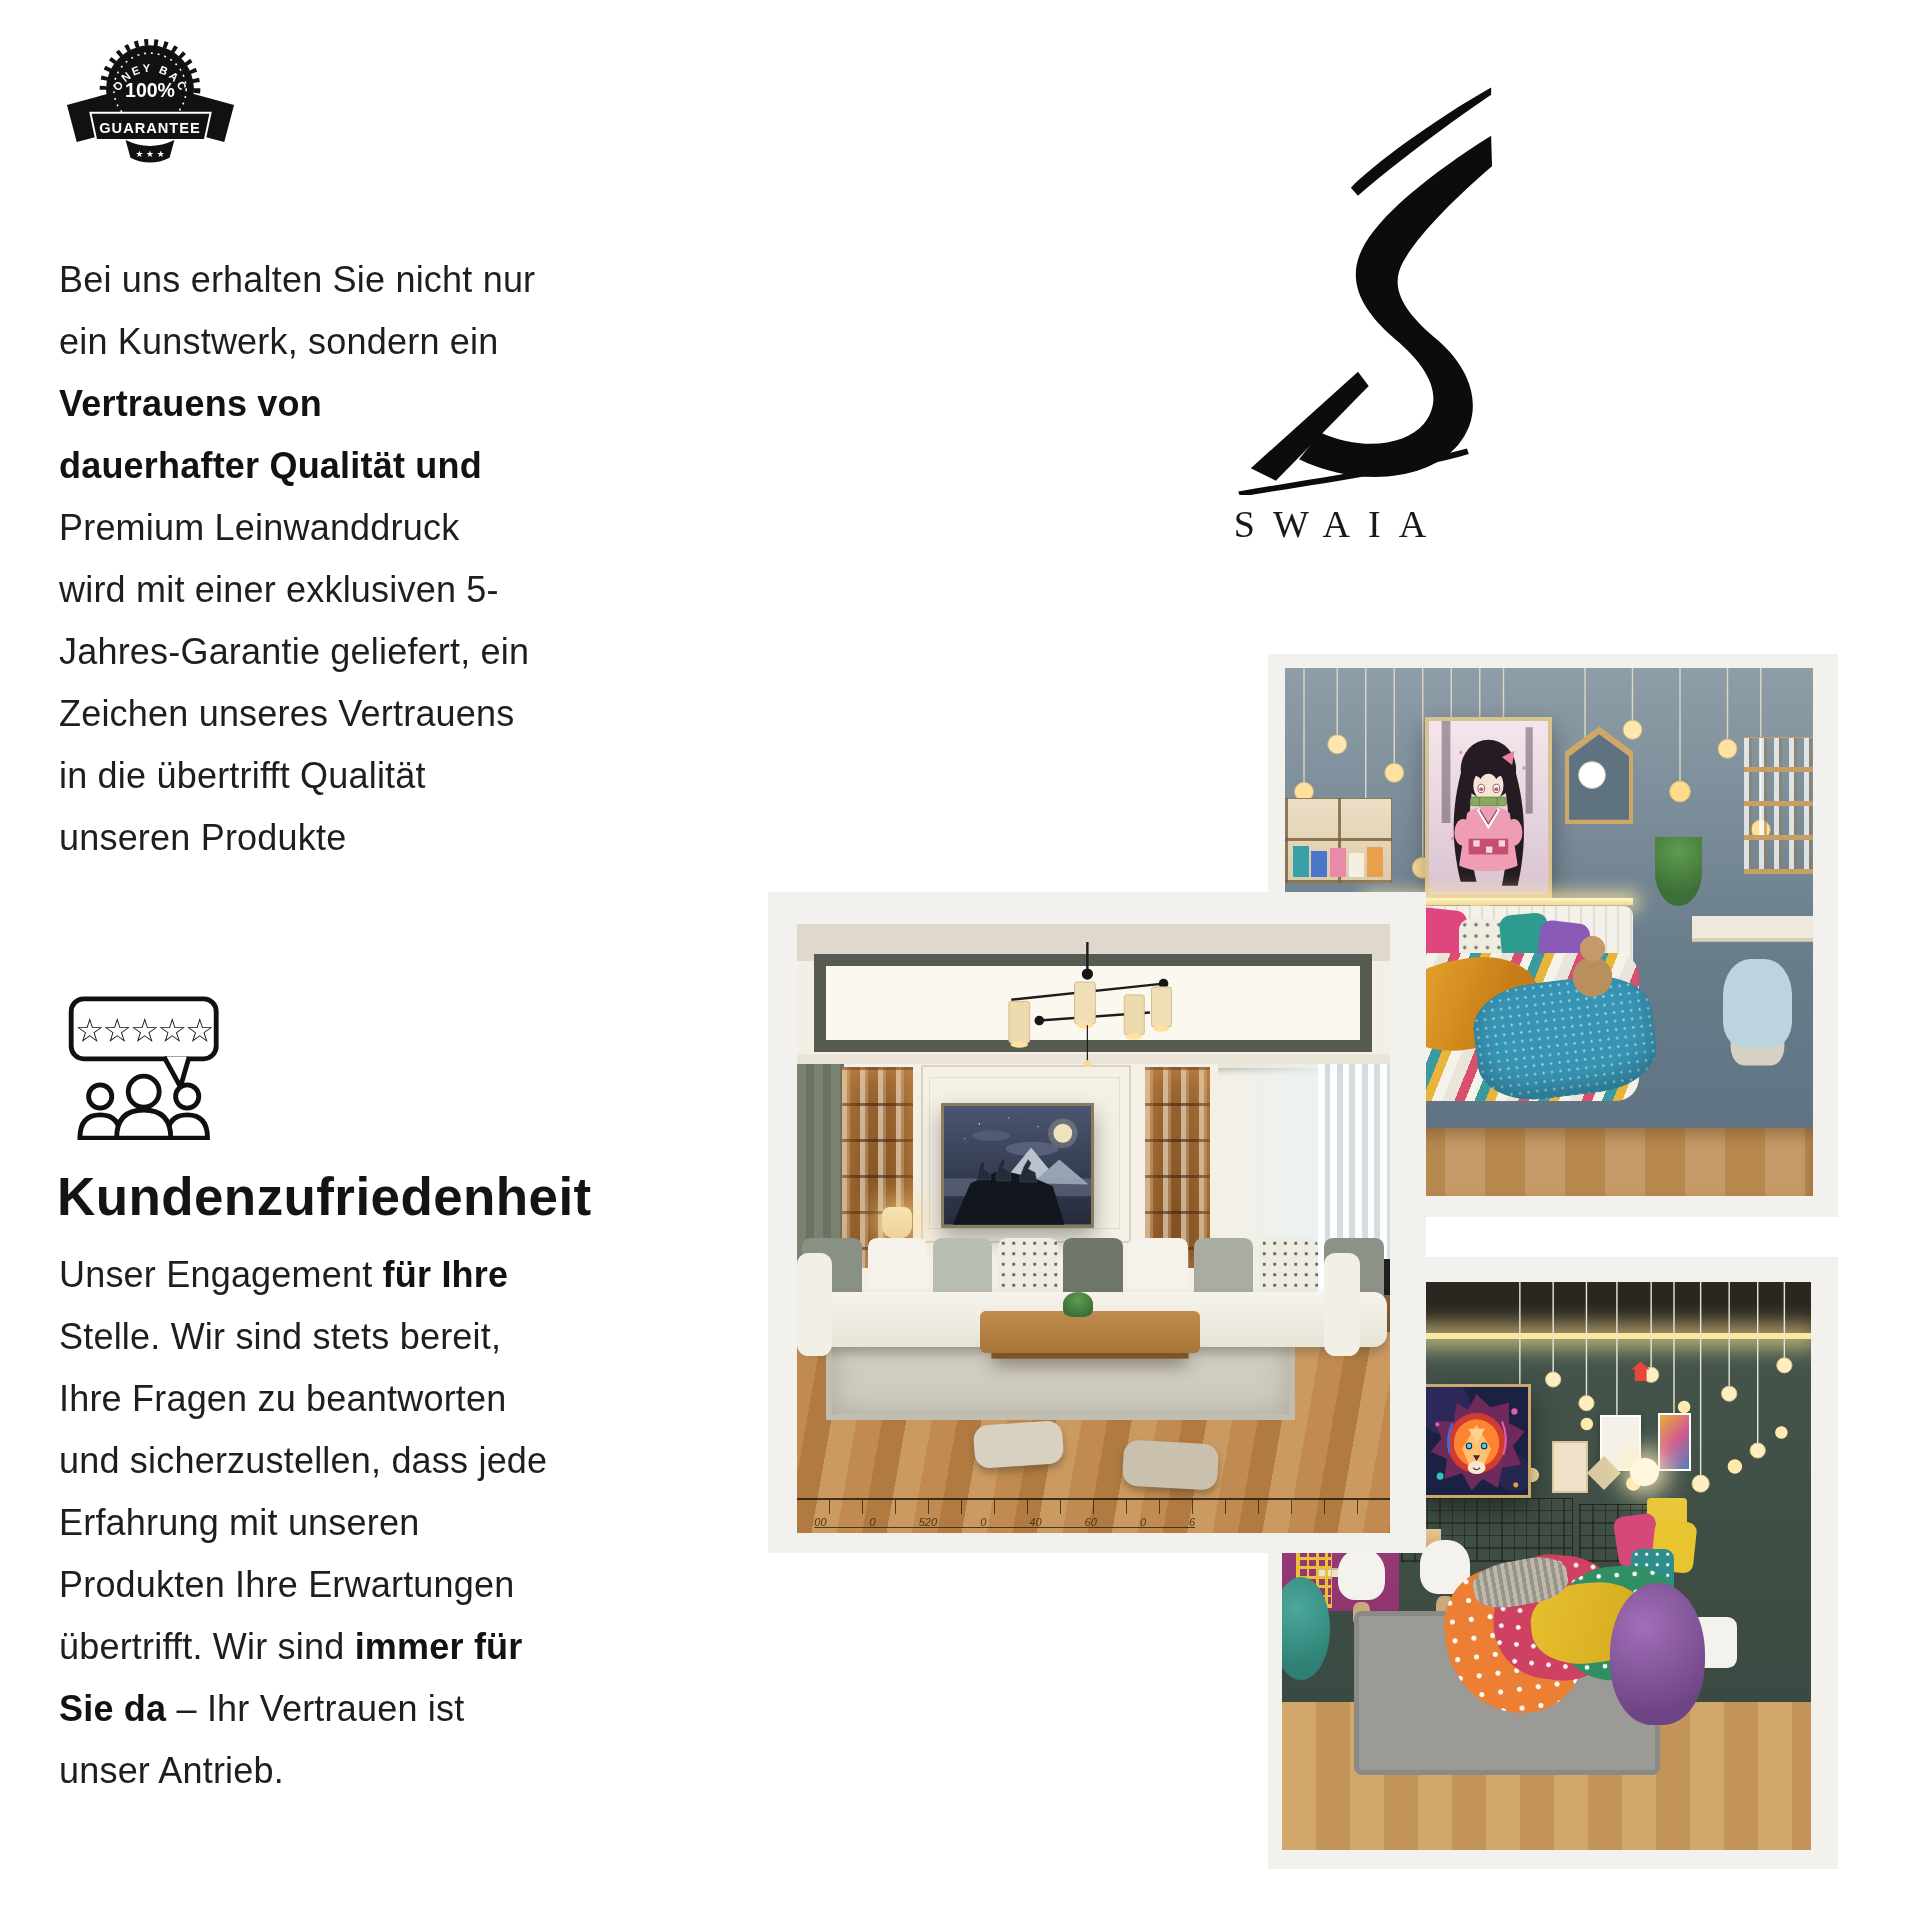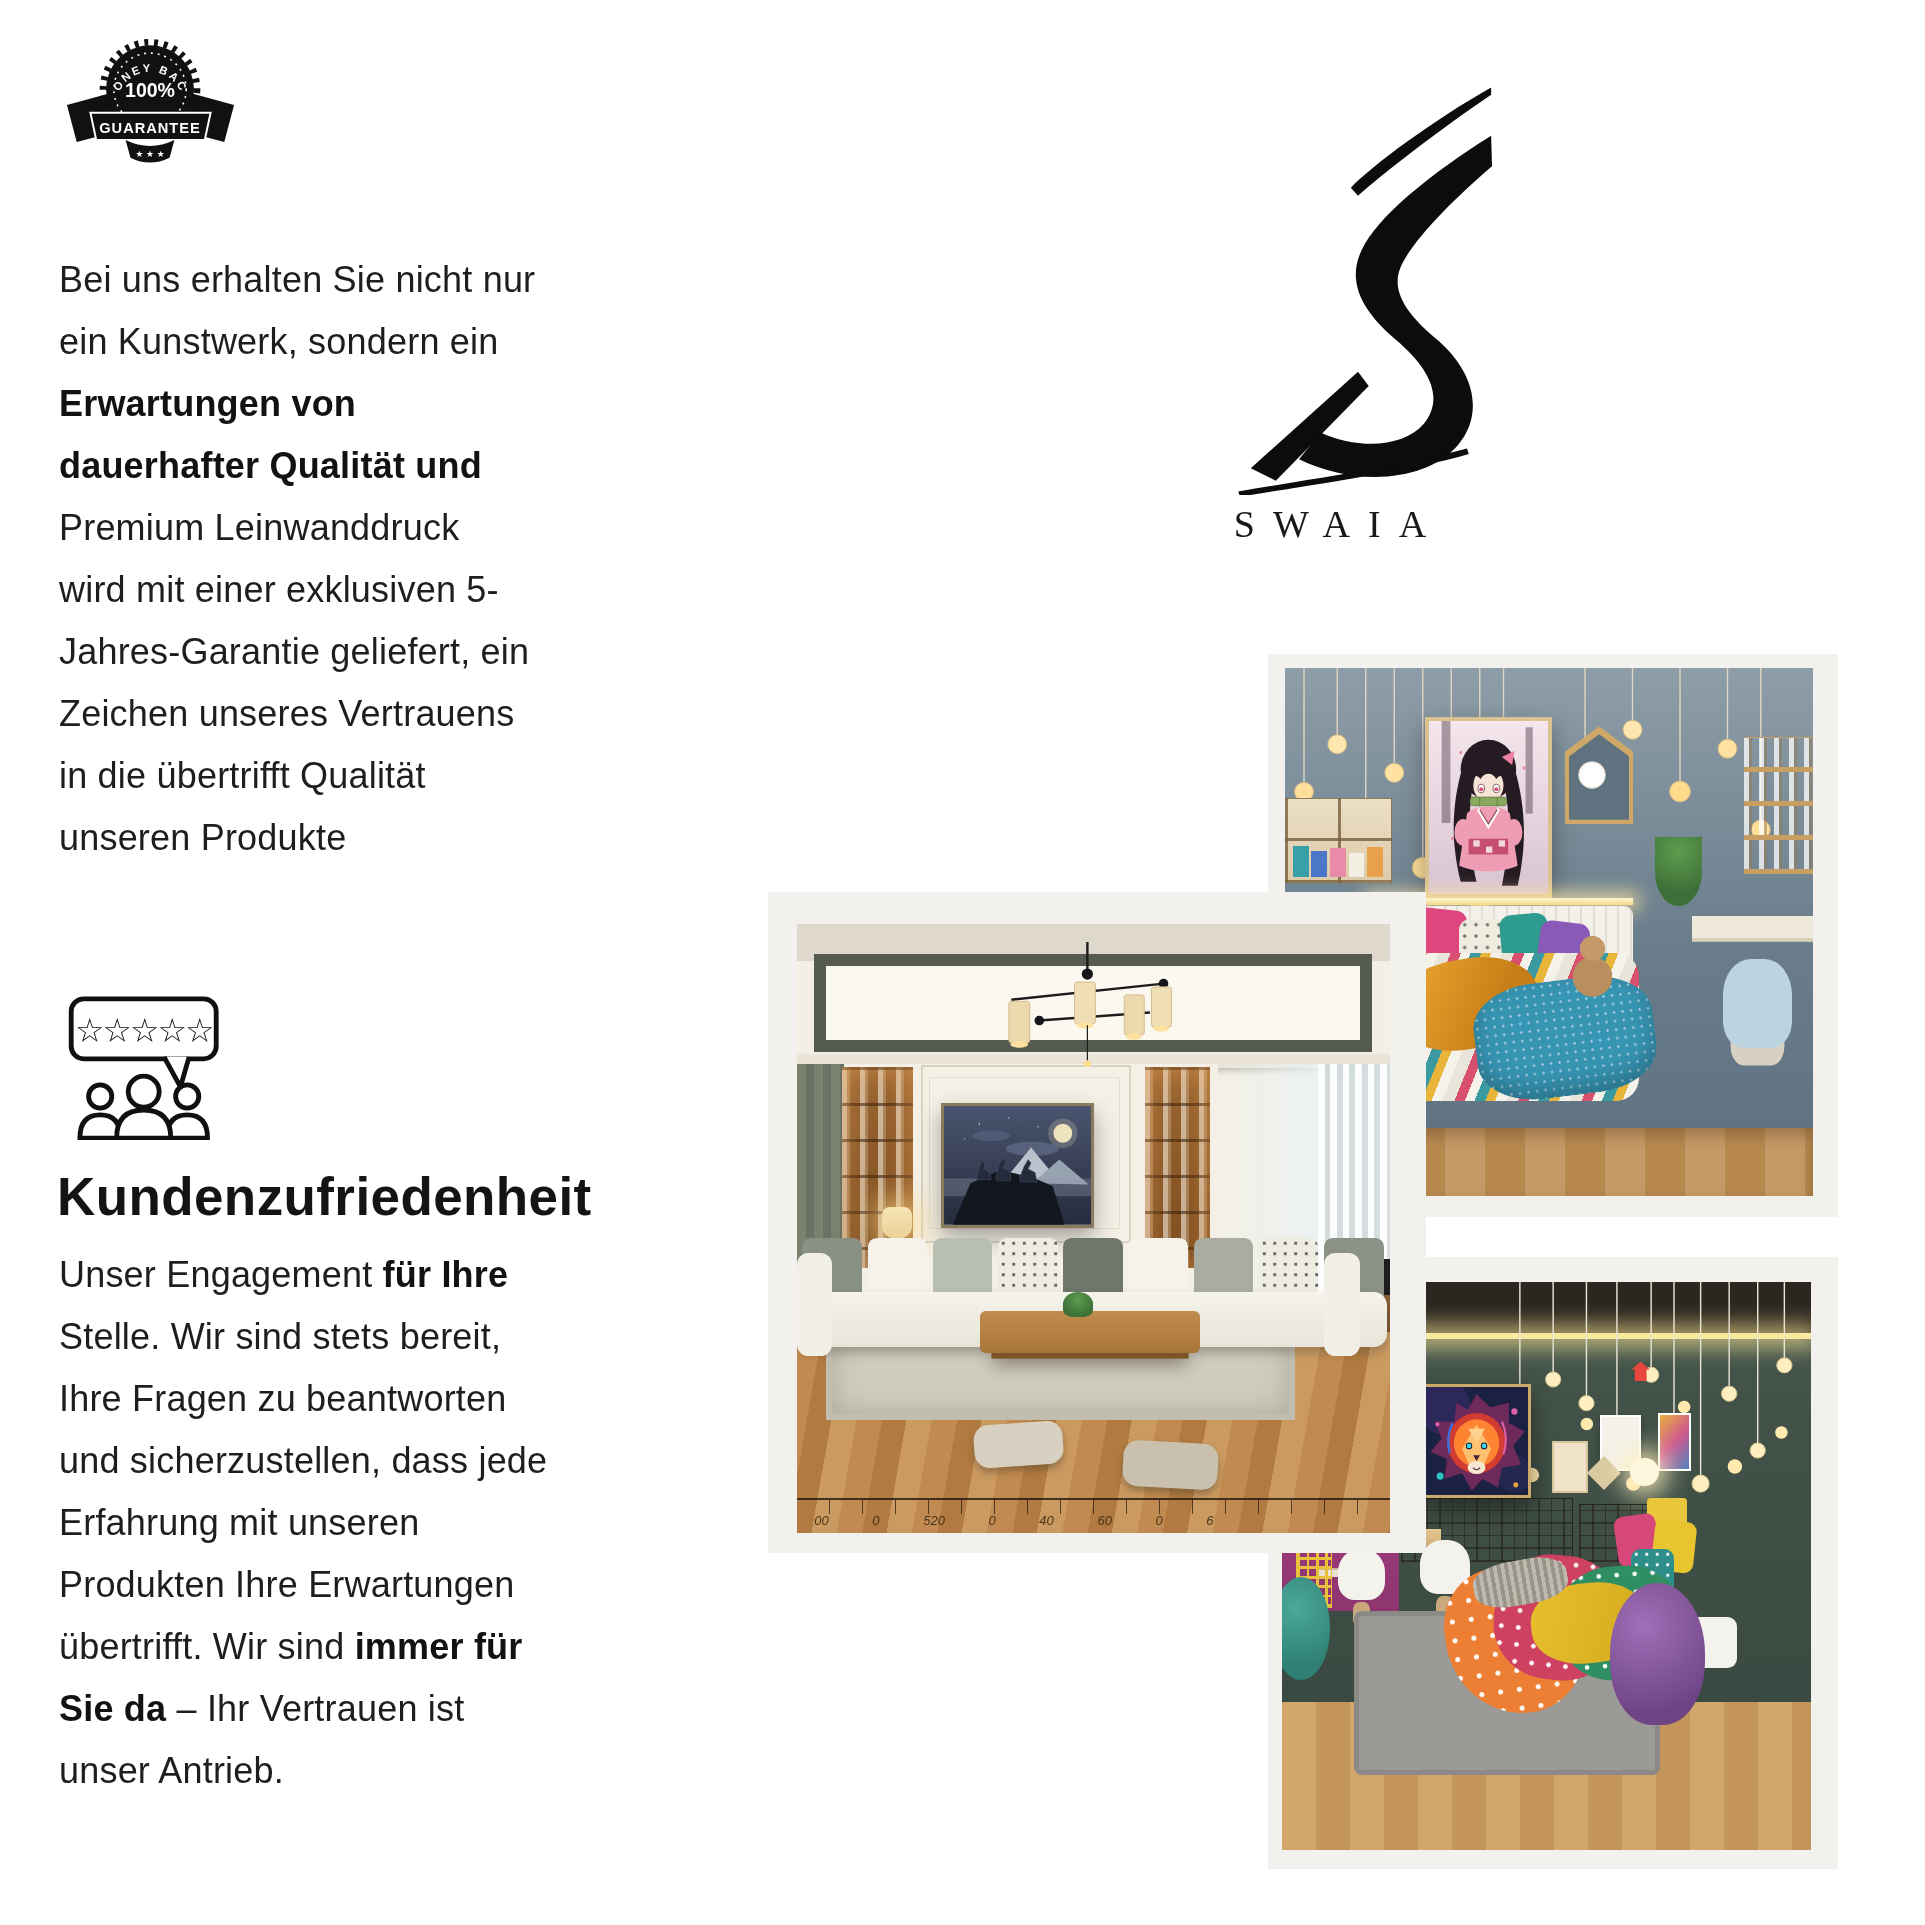--- a/index.html
+++ b/index.html
@@ -6,21 +6,21 @@
   .page{position:relative;width:1926px;height:1926px;background:#ffffff;overflow:hidden;
         font-family:"Liberation Sans",sans-serif;color:#1c1c1c;}
   .a{position:absolute;}
   h1.head{position:absolute;margin:0;font-size:53px;font-weight:800;color:#141414;letter-spacing:0.4px;}
   .para{position:absolute;font-size:36px;line-height:62px;color:#1e1e1e;letter-spacing:0.2px;font-weight:400;}
   .para b{font-weight:700;color:#121212;}
   .card{position:absolute;background:#f2f1ee;}
   .photo{position:absolute;overflow:hidden;}
   .wordmark{position:absolute;font-family:"Liberation Serif",serif;font-size:38px;letter-spacing:18px;
             color:#191919;text-align:center;}
-  .rulertxt{position:absolute;font-size:13px;font-style:italic;color:rgba(55,38,18,.85);word-spacing:40px;}
+  .rulertxt{position:absolute;font-size:11px;font-style:italic;color:rgba(55,38,18,.85);word-spacing:40px;text-decoration:underline;}
   .time{width:100%;height:100%;display:flex;align-items:center;justify-content:center;
         font-family:"DejaVu Sans Mono",monospace;font-size:20px;color:#efe9d2;letter-spacing:1px;}
 </style>
 </head>
 <body>
 
 <div class="page">
 
   <svg class="a" style="left:65px;top:38px" width="171" height="126" viewBox="0 0 175 128">
     <polygon points="2,68 46,56 54,95 12,106" fill="#111"></polygon>
@@ -35,21 +35,21 @@
     <text x="87" y="60" text-anchor="middle" font-size="20" font-weight="bold" fill="#fff" font-family="Liberation Sans, sans-serif">100%</text>
     <polygon points="26,76 149,76 143,104 32,104" fill="#111" stroke="#fff" stroke-width="2"></polygon>
     <text x="87" y="97" text-anchor="middle" font-size="15" font-weight="bold" fill="#fff" letter-spacing="1" font-family="Liberation Sans, sans-serif">GUARANTEE</text>
     <path d="M62,104 Q87,116 112,104 L107,122 Q87,132 67,122 Z" fill="#111"></path>
     <text x="87" y="121" text-anchor="middle" font-size="9" fill="#fff" font-family="DejaVu Sans, sans-serif">★ ★ ★</text>
   </svg>
 
   <div class="para" style="left:59px;top:249px;width:685px">
       <div><span>Bei uns erhalten Sie nicht nur</span></div>
       <div><span>ein Kunstwerk, sondern ein</span></div>
-      <div><b>Erwartungen von</b></div>
+      <div><b>Vertrauens von</b></div>
       <div><b>dauerhafter Qualität und</b></div>
       <div><span>Premium Leinwanddruck</span></div>
       <div><span>wird mit einer exklusiven 5-</span></div>
       <div><span>Jahres-Garantie geliefert, ein</span></div>
       <div><span>Zeichen unseres Vertrauens</span></div>
       <div><span>in die übertrifft Qualität</span></div>
       <div><span>unseren Produkte</span></div>
     </div>
 
   <svg class="a" style="left:65px;top:995px" width="169" height="145" viewBox="0 0 170 150">

